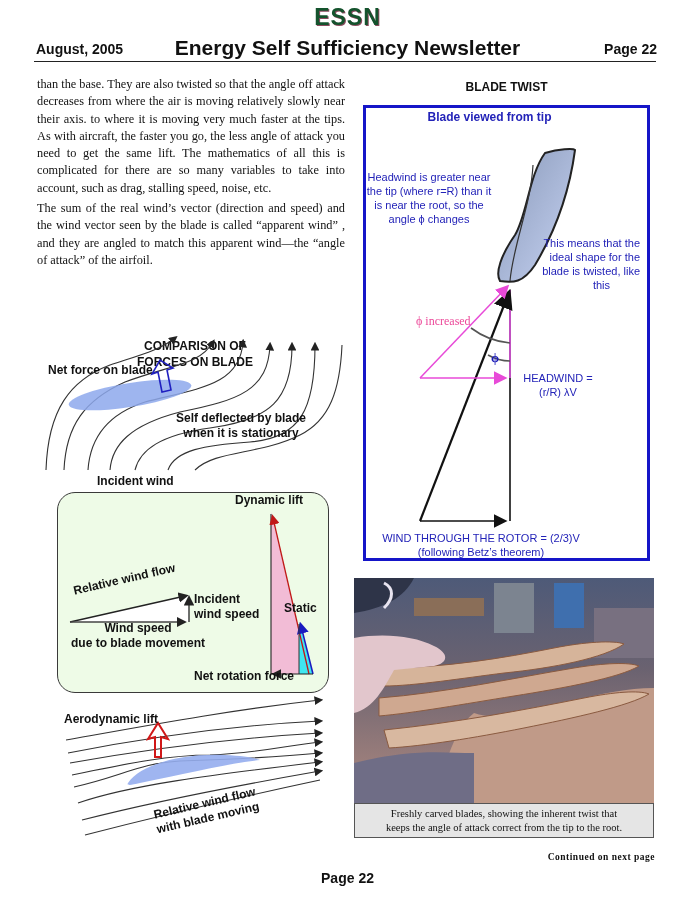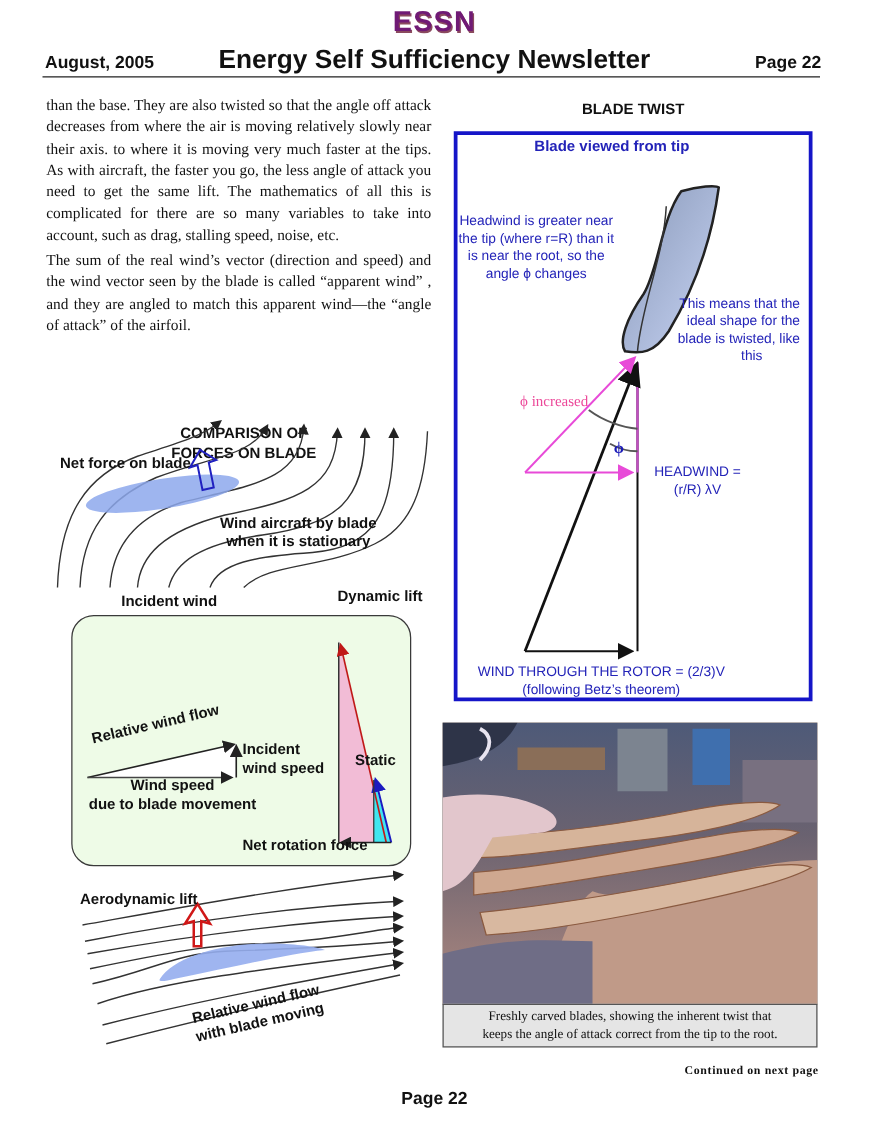--- a/index.html
+++ b/index.html
@@ -1,18 +1,18 @@
 <!DOCTYPE html>
 <html><head>
 <meta charset="utf-8">
 <style>
   html, body { margin:0; padding:0; }
   body { width:695px; height:900px; background:#ffffff; position:relative; overflow:hidden; font-family:"Liberation Serif", serif; color:#111; }
   .abs { position:absolute; }
-  .masthead { left:0; top:4px; width:695px; text-align:center; font-family:"Liberation Sans", sans-serif; font-weight:bold; font-size:23px; color:#701a75; letter-spacing:1px; text-shadow:1px 1px 0 #8a4a5e; }
+  .masthead { left:0; top:4px; width:695px; text-align:center; font-family:"Liberation Sans", sans-serif; font-weight:bold; font-size:23px; color:#14532d; letter-spacing:1px; text-shadow:1px 1px 0 #8a4a5e; }
   .hdr-date { left:36px; top:41px; font-family:"Liberation Sans", sans-serif; font-weight:bold; font-size:14px; }
   .hdr-title { left:0; width:695px; top:36px; text-align:center; font-family:"Liberation Sans", sans-serif; font-weight:bold; font-size:21px; }
   .hdr-page { right:38px; top:41px; font-family:"Liberation Sans", sans-serif; font-weight:bold; font-size:14px; }
   .hdr-rule { left:34px; top:61px; width:622px; height:1px; background:#222; }
   .body-text { left:37px; width:308px; font-size:12.3px; line-height:17.3px; text-align:justify; }
   .heading-sans { font-family:"Liberation Sans", sans-serif; font-weight:bold; font-size:12px; text-align:center; }
   .blue-box { left:363px; top:105px; width:287px; height:456px; border:3px solid #1515c8; box-sizing:border-box; background:#fff; }
   .blue-txt { font-family:"Liberation Sans", sans-serif; color:#2323b8; font-size:11px; text-align:center; line-height:14px; }
   .diag-label { font-family:"Liberation Sans", sans-serif; font-weight:bold; font-size:12px; color:#111; }
   .green-box { left:57px; top:492px; width:272px; height:201px; background:#eefbe7; border:1.5px solid #3a3a3a; border-radius:18px; box-sizing:border-box; }
@@ -65,40 +65,40 @@
     <path d="M138,140 C145,120 175,115 220,112 C270,108 285,80 285,15" marker-end="url(#ah)"></path>
     <path d="M165,140 C185,120 230,125 270,105 C300,90 310,60 312,15"></path>
   </g>
   <ellipse cx="100" cy="65" rx="62" ry="12" transform="rotate(-9 100 65)" fill="#8da8ec" opacity="0.85"></ellipse>
   <g fill="none" stroke="#2020c0" stroke-width="1.6">
     <path d="M132,62 L128,42 L122,44 L130,30 L143,38 L137,40 L141,60 Z"></path>
   </g>
 </svg>
 <div class="abs diag-label" style="left:48px; top:363px;">Net force on blade</div>
 <div class="abs diag-label" style="left:176px; top:411px; text-align:center; line-height:15px;">
-  <div>Wind aircraft by blade</div>
+  <div>Self deflected by blade</div>
   <div>when it is stationary</div>
 </div>
 <div class="abs diag-label" style="left:97px; top:474px;">Incident wind</div>
 
 <div class="abs green-box"></div>
 <svg class="abs" style="left:57px; top:492px;" width="272" height="201">
   <polygon points="13,130 132,103 132,130" fill="#ffffff"></polygon>
   <line x1="13" y1="130" x2="128" y2="104" stroke="#222" stroke-width="1.3" marker-end="url(#ah)"></line>
   <line x1="13" y1="130" x2="126" y2="130" stroke="#444" stroke-width="1.3" marker-end="url(#ah)"></line>
   <line x1="132" y1="130" x2="132" y2="107" stroke="#222" stroke-width="1.3" marker-end="url(#ah)"></line>
   <polygon points="214,182 214,20 252,182" fill="#f2bcd6"></polygon>
   <polygon points="242,182 242,130 256,182" fill="#40e6f0"></polygon>
   <line x1="214" y1="182" x2="214" y2="22" stroke="#333" stroke-width="1.2"></line>
   <line x1="252" y1="182" x2="216" y2="26" stroke="#c01818" stroke-width="1.3" marker-end="url(#ahr)"></line>
   <line x1="256" y1="182" x2="244" y2="134" stroke="#1a1ac0" stroke-width="1.5" marker-end="url(#ahb)"></line>
   <line x1="242" y1="182" x2="242" y2="132" stroke="#333" stroke-width="1"></line>
   <line x1="256" y1="182" x2="218" y2="182" stroke="#222" stroke-width="1.2" marker-end="url(#ah)"></line>
 </svg>
-<div class="abs diag-label" style="left:235px; top:470px;margin-left:35px;">Dynamic lift</div>
+<div class="abs diag-label" style="left:235px; top:493px;">Dynamic lift</div>
 <div class="abs diag-label" style="left:72px; top:584px; transform:rotate(-13deg); transform-origin:left top;">Relative wind flow</div>
 <div class="abs diag-label" style="left:194px; top:592px; line-height:15px;">
   <div>Incident</div>
   <div>wind speed</div>
 </div>
 <div class="abs diag-label" style="left:63px; top:621px; width:150px; text-align:center; line-height:15px;">
   <div>Wind speed</div>
   <div>due to blade movement</div>
 </div>
 <div class="abs diag-label" style="left:284px; top:601px;">Static</div>

